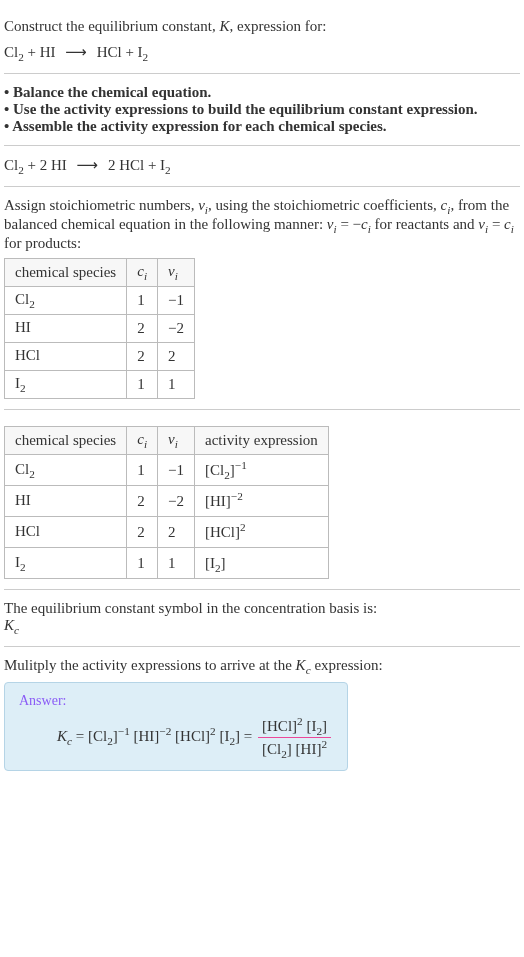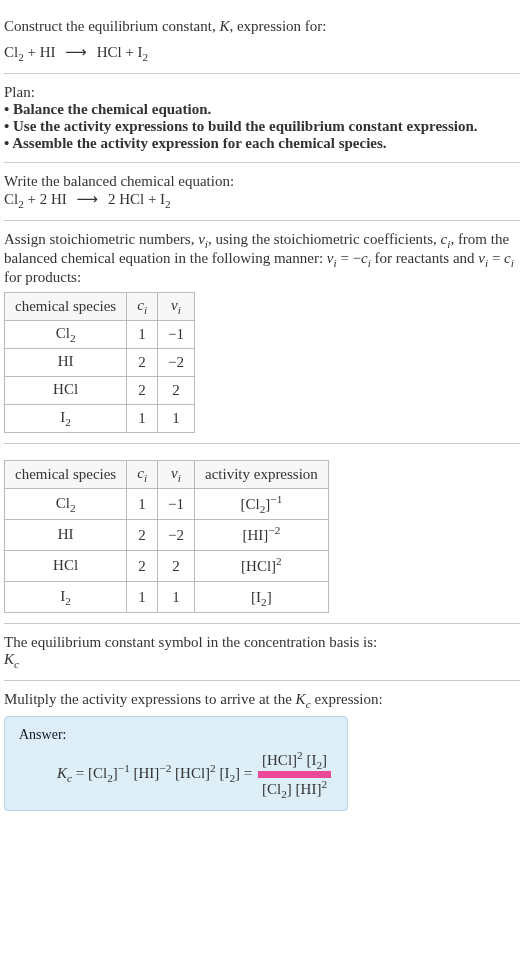--- a/index.html
+++ b/index.html
@@ -23,65 +23,63 @@
     .arrow { display: inline-block; margin: 0 6px; }
     .italic { font-style: italic; }
     .bullet { margin-left: 0; font-weight: bold; }
     table.data {
       border-collapse: collapse;
       margin-top: 6px;
     }
     table.data th, table.data td {
       border: 1px solid #bbb;
       padding: 4px 10px;
-      text-align: center;
+      text-align: left;
       font-weight: normal;
     }
     table.data th { background: #f7f7f7; }
     .answer-box {
       background: #ddeef7;
       border: 1px solid #b5d4e6;
       border-radius: 4px;
       padding: 10px 14px;
       margin-top: 6px;
       display: inline-block;
     }
-    .answer-label { color: #0f172a; font-size: 14px; margin-bottom: 6px; }
+    .answer-label { color: #8b5cf6; font-size: 14px; margin-bottom: 6px; }
     .frac {
       display: inline-block;
       vertical-align: middle;
       text-align: center;
       margin: 0 2px;
     }
-    .frac .num { display:block; border-bottom: 7px solid #ec4899; padding: 0 4px; }
+    .frac .num { display:block; border-bottom: 1px solid #ec4899; padding: 0 4px; }
     .frac .den { display:block; padding: 0 4px; }
     .kc-line { padding-left: 38px; }
     .nowrap { white-space: nowrap; }
   </style>
 </head>
 <body>
 
 <div class="section">
   <div class="prompt-line">
     <span>Construct the equilibrium constant, <span class="italic">K</span>, expression for:</span>
   </div>
   <div class="equation">
     <span>Cl</span><sub>2</sub><span> + HI </span><span class="arrow">⟶</span><span> HCl + I</span><sub>2</sub>
   </div>
 </div>
 
 <div class="section">
-  <div>Plan:</div>
   <div class="bullet">• Balance the chemical equation.</div>
   <div class="bullet">• Use the activity expressions to build the equilibrium constant expression.</div>
   <div class="bullet">• Assemble the activity expression for each chemical species.</div>
 </div>
 
 <div class="section">
-  <div>Write the balanced chemical equation:</div>
   <div class="equation">
     <span>Cl</span><sub>2</sub><span> + 2 HI </span><span class="arrow">⟶</span><span> 2 HCl + I</span><sub>2</sub>
   </div>
 </div>
 
 <div class="section">
   <div>
     <span>Assign stoichiometric numbers, </span><span class="italic">ν</span><sub class="italic">i</sub><span>, using the stoichiometric coefficients, </span><span class="italic">c</span><sub class="italic">i</sub><span>, from the balanced chemical equation in the following manner: </span><span class="italic">ν</span><sub class="italic">i</sub><span> = −</span><span class="italic">c</span><sub class="italic">i</sub><span> for reactants and </span><span class="italic">ν</span><sub class="italic">i</sub><span> = </span><span class="italic">c</span><sub class="italic">i</sub><span> for products:</span>
   </div>
   <table class="data">

